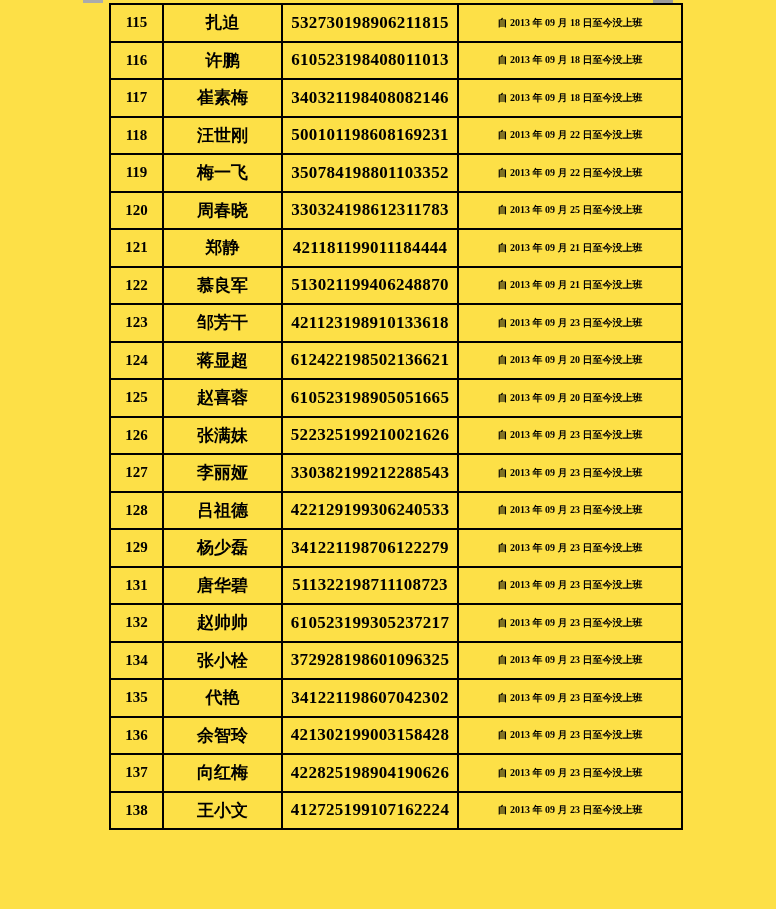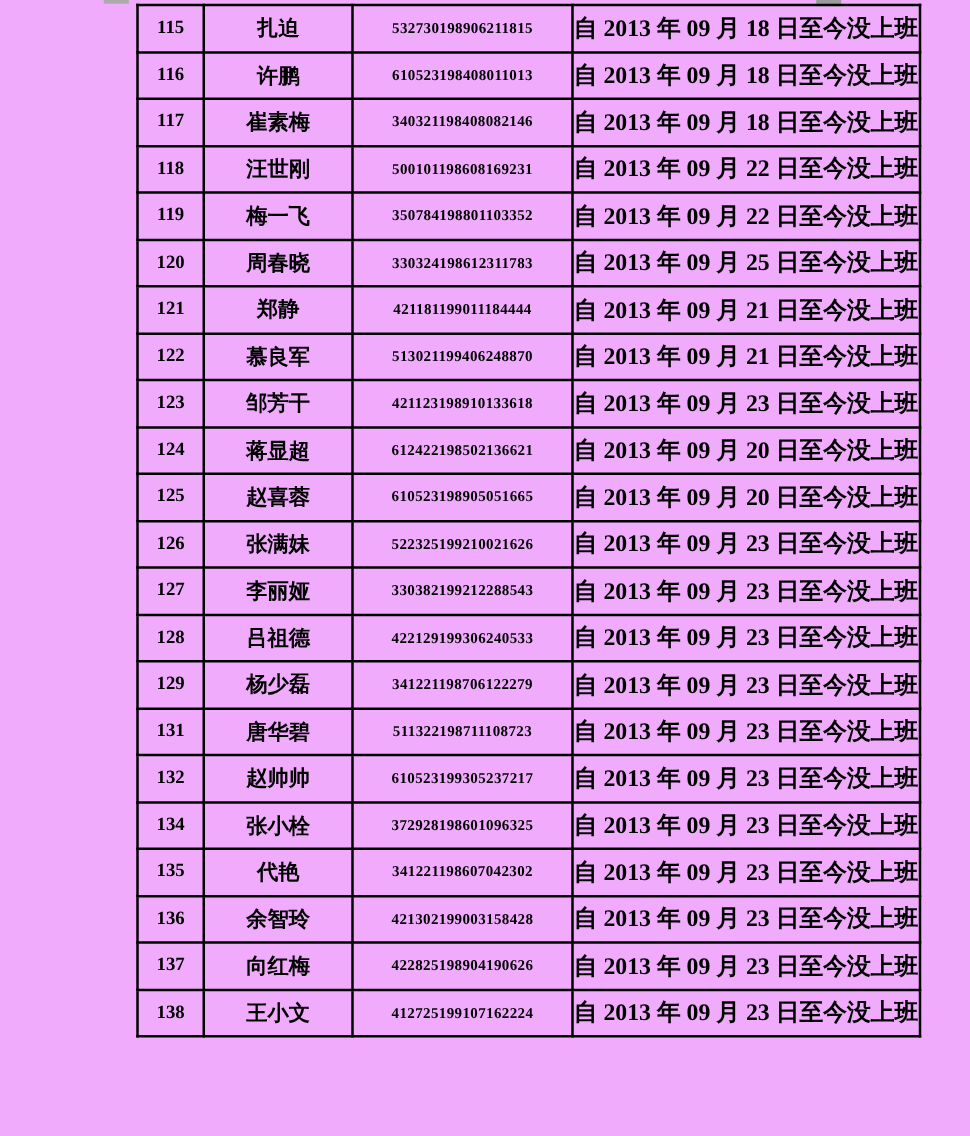--- a/index.html
+++ b/index.html
@@ -4,21 +4,21 @@
 <style>
   html, body {
     margin: 0;
     padding: 0;
     background: #ffffff;
   }
   .page {
     position: relative;
     width: 776px;
     height: 909px;
-    background: #f0abfc;
+    background: #fde047;
     overflow: hidden;
     font-family: "Liberation Serif", "DejaVu Serif", serif;
   }
   .artifact {
     position: absolute;
     top: 0;
   }
   .artifact-left {
     left: 83px;
     width: 20px;
@@ -47,22 +47,22 @@
     color: #000000;
     padding: 0;
     white-space: nowrap;
     overflow: hidden;
   }
   table.roster tr {
     height: 37.5px;
   }
   .col-index  { width: 51px;  font-size: 15px; }
   .col-name   { width: 117px; font-size: 17px; }
-  .col-id     { width: 174px; font-size: 12px; letter-spacing: 0.3px; }
-  .col-status { width: 222px; font-size: 19px; }
+  .col-id     { width: 174px; font-size: 17px; letter-spacing: 0.3px; }
+  .col-status { width: 222px; font-size: 10px; }
 </style>
 </head>
 <body>
 
 <div class="page">
   <div class="artifact artifact-left"></div>
   <div class="artifact artifact-right"></div>
 
   <table class="roster">
     <tbody>

